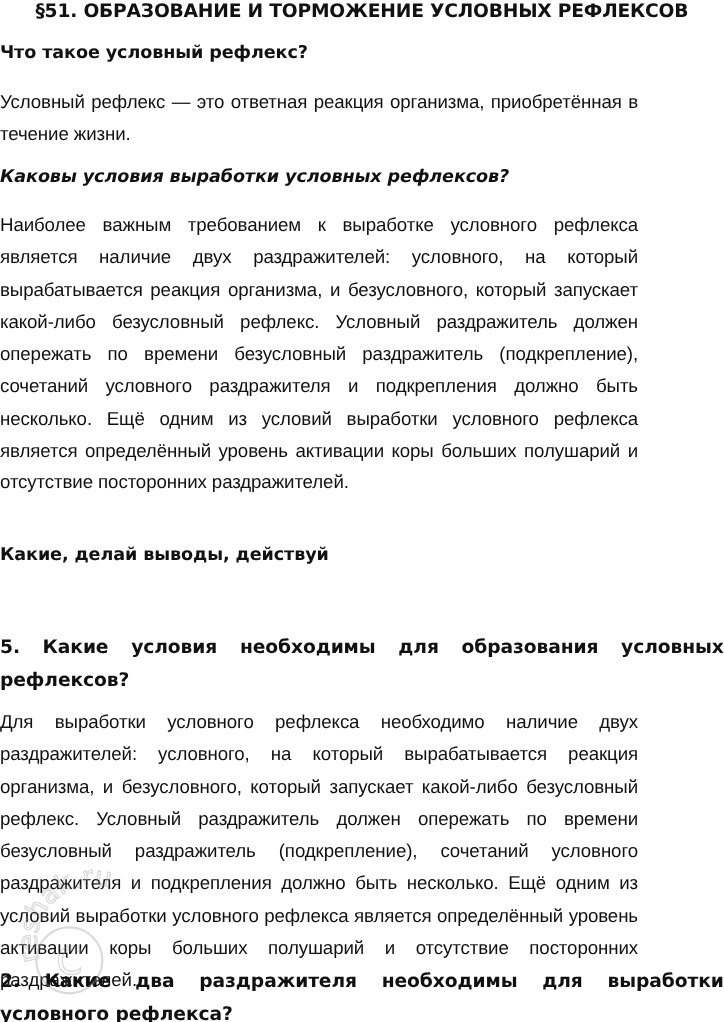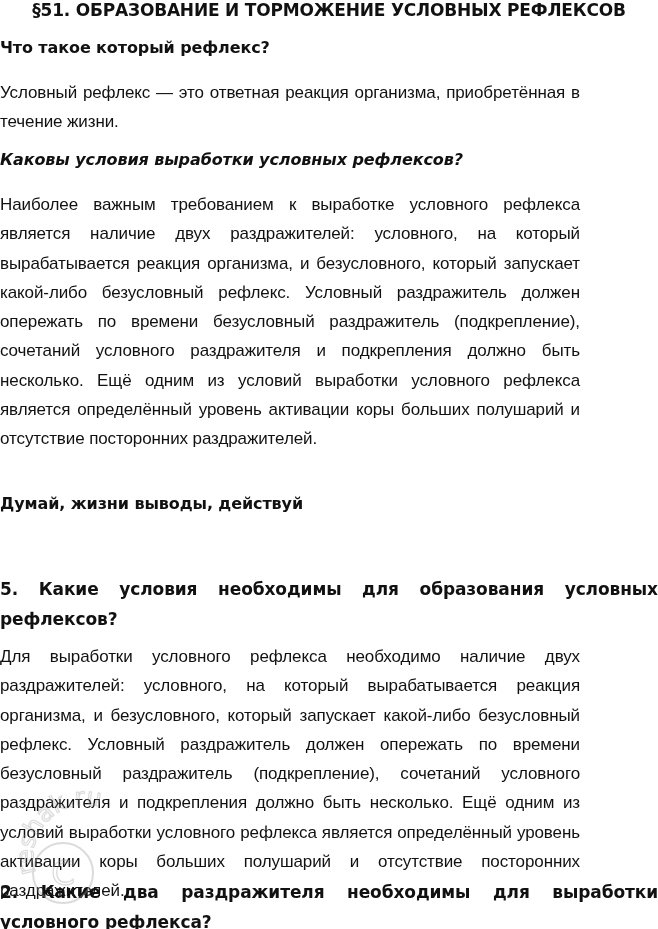--- a/index.html
+++ b/index.html
@@ -71,27 +71,27 @@
       opacity: 0.35;
     }
   </style>
 </head>
 <body>
 
 <div class="page">
 
   <h1 class="title">§51. ОБРАЗОВАНИЕ И ТОРМОЖЕНИЕ УСЛОВНЫХ РЕФЛЕКСОВ</h1>
 
-  <h2 class="h" style="top:34px;">Что такое который рефлекс?</h2>
+  <h2 class="h" style="top:34px;">Что такое условный рефлекс?</h2>
   <p class="p" style="top:78px;">Условный рефлекс — это ответная реакция организма, приобретённая в течение жизни.</p>
 
   <h2 class="h" style="top:146px;font-style:italic;">Каковы условия выработки условных рефлексов?</h2>
   <p class="p" style="top:190px;">Наиболее важным требованием к выработке условного рефлекса является наличие двух раздражителей: условного, на который вырабатывается реакция организма, и безусловного, который запускает какой-либо безусловный рефлекс. Условный раздражитель должен опережать по времени безусловный раздражитель (подкрепление), сочетаний условного раздражителя и подкрепления должно быть несколько. Ещё одним из условий выработки условного рефлекса является определённый уровень активации коры больших полушарий и отсутствие посторонних раздражителей.</p>
 
-  <h2 class="h" style="top:490px;">Думай, жизни выводы, действуй</h2>
+  <h2 class="h" style="top:490px;">Какие, делай выводы, действуй</h2>
 
   <h3 class="h justify" style="top:574px; line-height:30px; font-size:17px;">5. Какие условия необходимы для образования условных рефлексов?</h3>
   <p class="p" style="top:642px;">Для выработки условного рефлекса необходимо наличие двух раздражителей: условного, на который вырабатывается реакция организма, и безусловного, который запускает какой-либо безусловный рефлекс. Условный раздражитель должен опережать по времени безусловный раздражитель (подкрепление), сочетаний условного раздражителя и подкрепления должно быть несколько. Ещё одним из условий выработки условного рефлекса является определённый уровень активации коры больших полушарий и отсутствие посторонних раздражителей.</p>
 
   <h3 class="h justify" style="top:877px; line-height:30px; font-size:17px;">2. Какие два раздражителя необходимы для выработки условного рефлекса?</h3>
 
   <svg class="watermark" viewBox="0 0 140 140">
     <defs>
       <path id="arc" d="M 28 95 A 52 52 0 0 1 112 40"></path>
     </defs>

